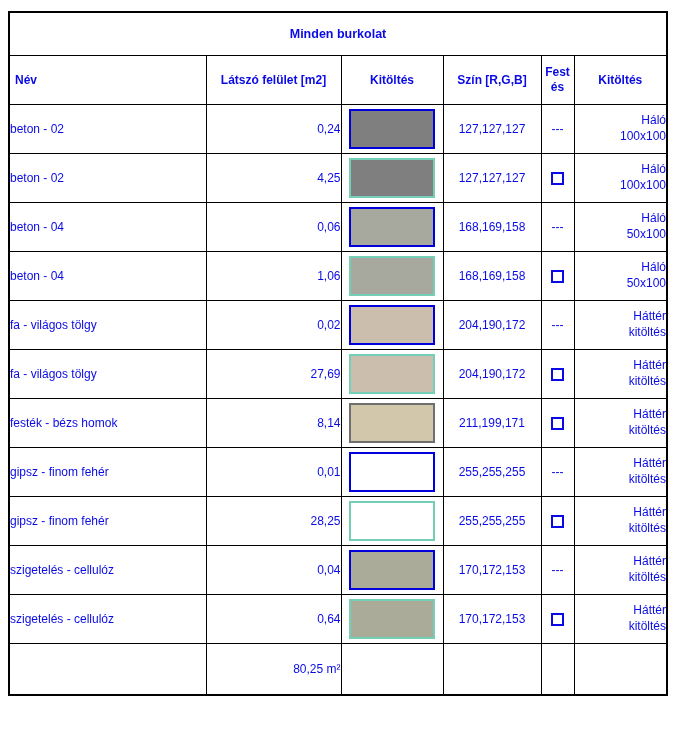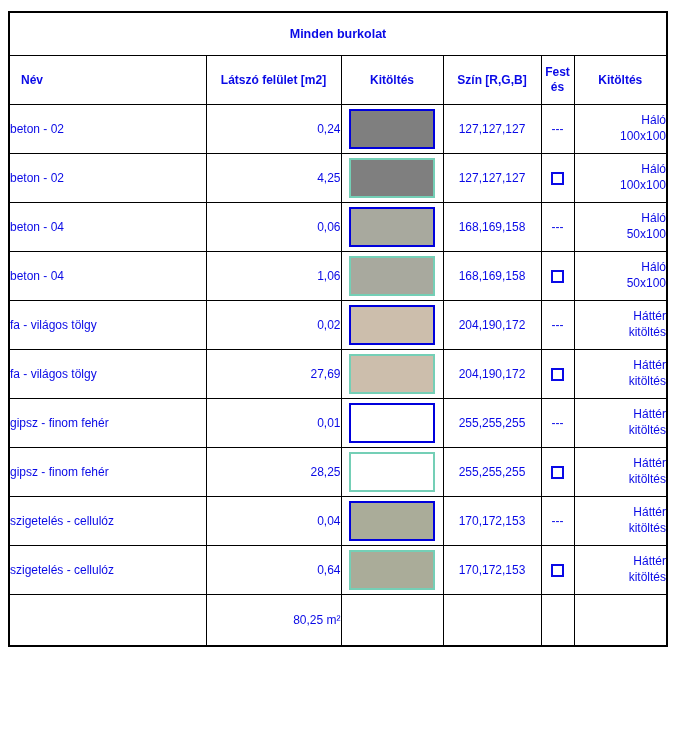--- a/index.html
+++ b/index.html
@@ -20,21 +20,21 @@
   table.schedule td, table.schedule th {
     border:1px solid #000000;
     color:#0A0AE6;
     font-size:12px;
     vertical-align:middle;
     padding:0;
     overflow:hidden;
   }
   tr.row-title td { height:42px; text-align:center; font-weight:bold; font-size:12.5px; }
   tr.row-head th { height:48px; font-weight:bold; text-align:center; white-space:pre-line; line-height:1.25; }
-  tr.row-head th.c-name { text-align:left; padding-left:11px; }
+  tr.row-head th.c-name { text-align:left; padding-left:5px; }
   tr.row-data td { height:48px; }
   tr.row-foot td { height:50px; }
   .c-name  { text-align:left;  padding-left:5px; }
   .c-area  { text-align:right; padding-right:5px; }
   .c-swatch { text-align:center; }
   .c-rgb   { text-align:center; }
   .c-paint { text-align:center; }
   .c-fill  { text-align:right; padding-left:5px; white-space:pre-line; line-height:1.3; }
   .swatch {
     width:86px; height:40px;
@@ -145,20 +145,31 @@
       <td class="c-area">27,69</td>
       <td class="c-swatch">
             <div class="swatch" style="background: rgb(204, 190, 172); border-color: rgb(116, 207, 182);"></div>
           </td>
       <td class="c-rgb">204,190,172</td>
       <td class="c-paint"><span class="checkbox"></span></td>
       <td class="c-fill">Háttér
 kitöltés</td>
     </tr>
 
+    <tr class="row-data">
+      <td class="c-name">festék - bézs homok</td>
+      <td class="c-area">8,14</td>
+      <td class="c-swatch">
+            <div class="swatch" style="background: rgb(211, 199, 171); border-color: rgb(110, 110, 110);"></div>
+          </td>
+      <td class="c-rgb">211,199,171</td>
+      <td class="c-paint"><span class="checkbox"></span></td>
+      <td class="c-fill">Háttér
+kitöltés</td>
+    </tr>
 
 
     <tr class="row-data">
       <td class="c-name">gipsz - finom fehér</td>
       <td class="c-area">0,01</td>
       <td class="c-swatch">
             <div class="swatch" style="background: rgb(255, 255, 255); border-color: rgb(0, 0, 220);"></div>
           </td>
       <td class="c-rgb">255,255,255</td>
       <td class="c-paint">---</td>

